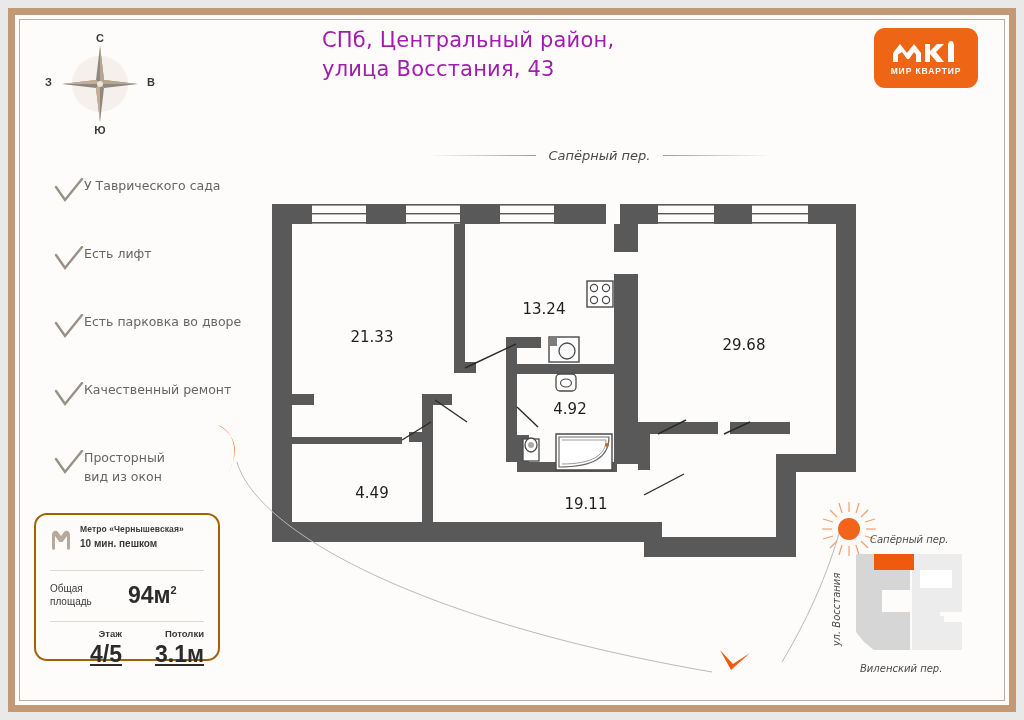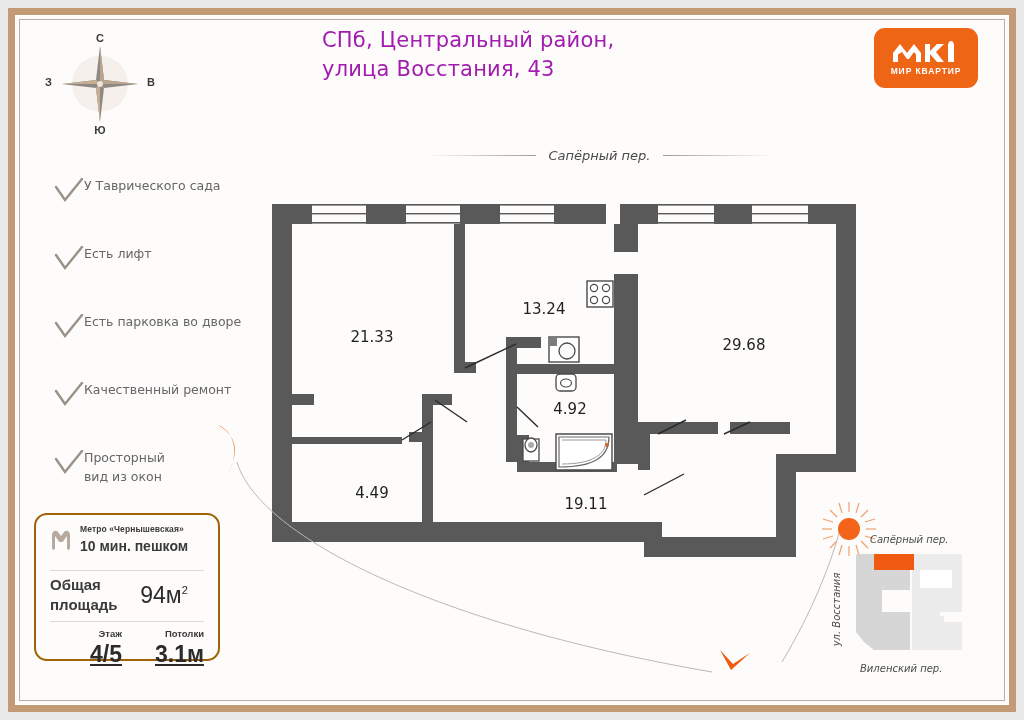--- a/index.html
+++ b/index.html
@@ -81,27 +81,27 @@
   .card{
     position:absolute;left:12px;top:491px;width:186px;height:148px;
     border:2px solid #a16207;border-radius:13px;background:#fdfcfa;
     box-sizing:border-box;
   }
   .card-metro{position:relative;height:44px;padding-top:9px;}
   .metro-icon{position:absolute;left:12px;top:12px;width:26px;height:26px;}
   .metro-lines{margin-left:44px;}
   .metro-l1{font-size:8.5px;font-weight:bold;color:#3a3a3a;letter-spacing:.1px;
     font-family:"Liberation Sans",sans-serif;}
-  .metro-l2{font-size:14px;font-weight:bold;color:#3a3a3a;margin-top:4px;
+  .metro-l2{font-size:10px;font-weight:bold;color:#3a3a3a;margin-top:4px;
     font-family:"Liberation Sans",sans-serif;}
   .card-sep{height:1px;background:#ddd8d2;margin:2px 14px 0 14px;}
   .row-area{display:flex;align-items:center;height:48px;padding:0 14px;}
-  .area-label{font-size:15px;font-weight:bold;color:#3a3a3a;line-height:1.35;width:78px;
+  .area-label{font-size:10px;font-weight:normal;color:#3a3a3a;line-height:1.35;width:78px;
     font-family:"Liberation Sans",sans-serif;}
-  .area-value{font-size:23px;font-weight:normal;color:#2b2b2b;flex:1;text-align:center;
+  .area-value{font-size:23px;font-weight:bold;color:#2b2b2b;flex:1;text-align:left;
     padding-right:4px;font-family:"Liberation Sans",sans-serif;}
   .area-value sup{font-size:11px;vertical-align:super;}
   .row-fp{display:flex;height:52px;padding:0 14px;text-align:right;}
   .fp-col{flex:1;padding-top:6px;}
   .fp-col.second{padding-left:10px;}
   .fp-label{font-size:9.5px;font-weight:bold;color:#3a3a3a;
     font-family:"Liberation Sans",sans-serif;}
   .fp-value{font-size:23px;font-weight:bold;color:#2b2b2b;margin-top:2px;
     font-family:"Liberation Sans",sans-serif;text-decoration:underline;}
 

